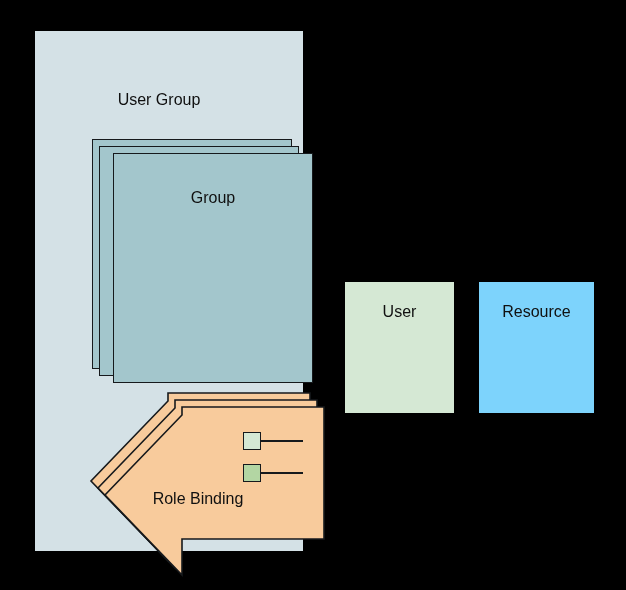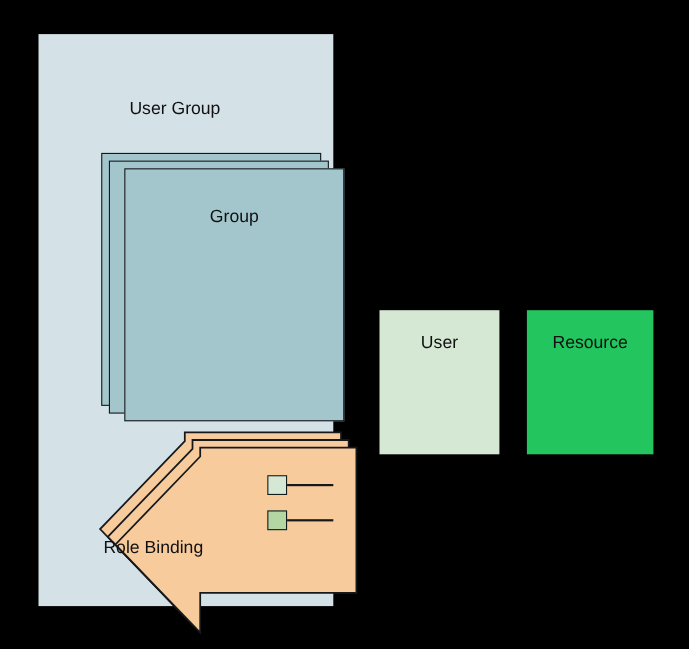--- a/index.html
+++ b/index.html
@@ -96,21 +96,21 @@
   }
   .rb-arrow.a1 { left: 0px;  top: 0px;  }
   .rb-arrow.a2 { left: 7px;  top: 7px;  }
   .rb-arrow.a3 { left: 14px; top: 14px; }
 
   .rb-label {
     position: absolute;
     left: 14px;
     top: 14px;
     width: 230px;
-    text-align: left;
+    text-align: center;
     padding-top: 82px;
     padding-right: 22px;
     font-size: 16px;
     color: #101010;
     line-height: 19px;
     box-sizing: border-box;
   }
 
   
   .port {
@@ -146,21 +146,21 @@
     top: 282px;
     width: 109px;
     height: 131px;
     background: #d5e8d4;
   }
   .box-resource {
     left: 479px;
     top: 282px;
     width: 115px;
     height: 131px;
-    background: #22c55e;
+    background: #7dd3fc;
   }
   .box-resource .txt-line { display: block; }
 </style>
 </head>
 <body>
 
 <div id="canvas">
 
   <div class="panel-usergroup">
 

